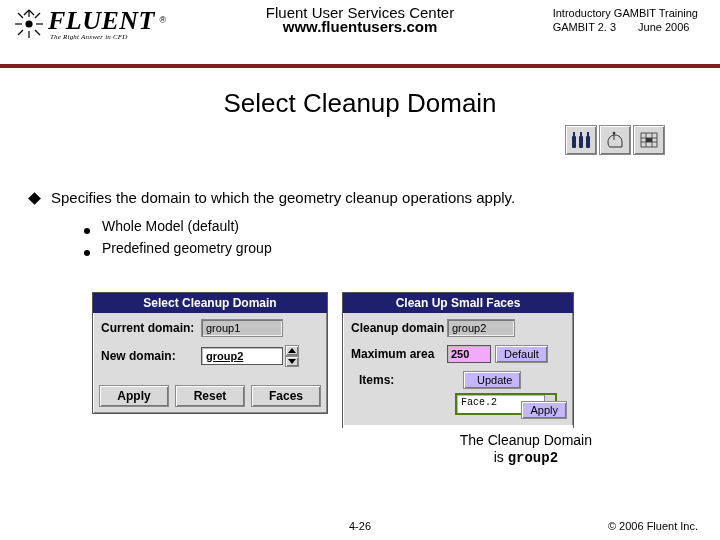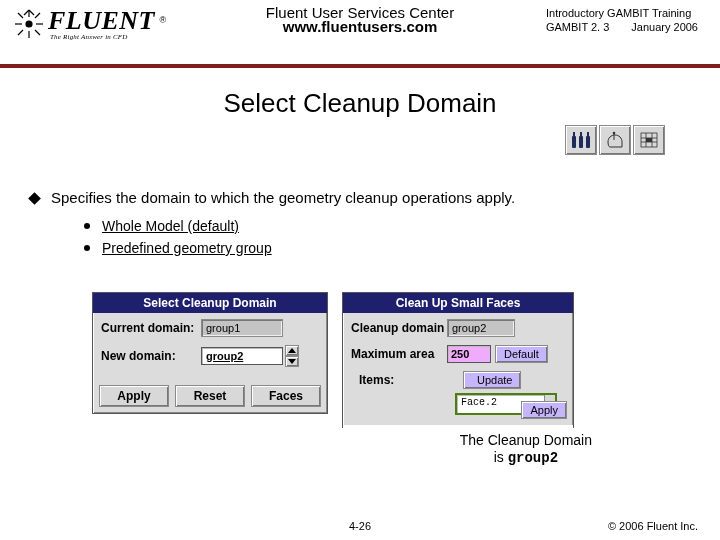--- a/index.html
+++ b/index.html
@@ -111,21 +111,21 @@
     width: 9px; height: 9px;
     background: #000;
     transform: rotate(45deg);
     margin-top: 5px;
     flex: none;
   }
   .b2 {
     margin: 12px 0 0 54px;
     font-size: 14px;
   }
-  .b2 .row { display: flex; align-items: center; gap: 12px; margin-bottom: 6px; text-decoration: underline; }
+  .b2 .row { display: flex; align-items: flex-end; gap: 12px; margin-bottom: 6px; }
   .dot {
     width: 6px; height: 6px; border-radius: 50%; background: #000; flex: none;
   }
 
   
   .dialogs {
     position: absolute;
     left: 92px;
     top: 292px;
     display: flex;
@@ -320,21 +320,21 @@
       </span>
     </div>
     <div class="header-center">
       <div class="l1">Fluent User Services Center</div>
       <div class="l2">www.fluentusers.com</div>
     </div>
     <div class="header-right">
       <div>Introductory GAMBIT Training</div>
       <div class="row2">
         <span>GAMBIT 2. 3</span>
-        <span>January 2006</span>
+        <span>June 2006</span>
       </div>
     </div>
   </div>
 
   <div class="title">Select Cleanup Domain</div>
 
   <div class="iconrow">
     <div class="icon-btn">
       <svg width="22" height="20" viewBox="0 0 22 20">
         <g fill="#1e2a5a">

